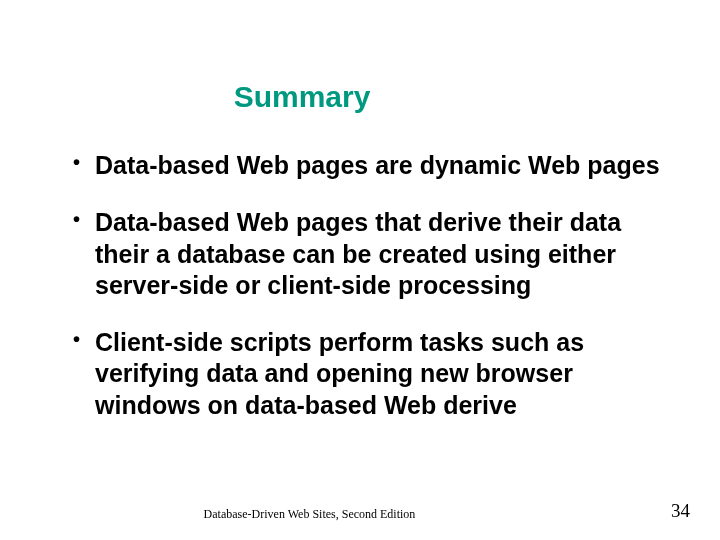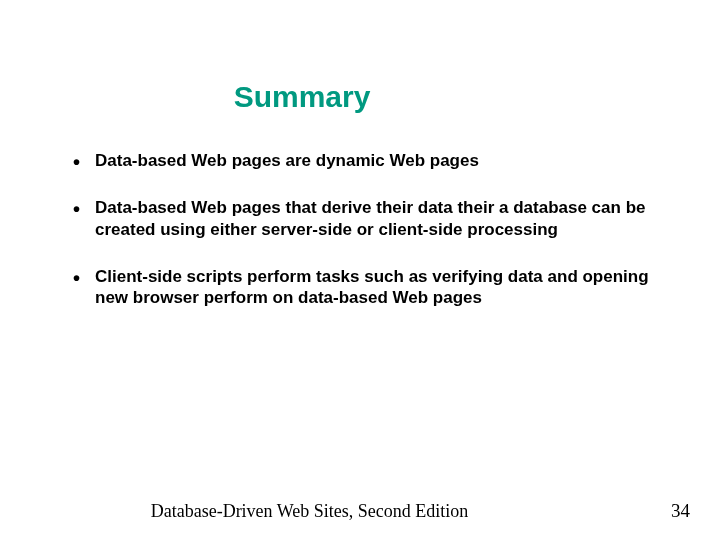--- a/index.html
+++ b/index.html
@@ -36,41 +36,41 @@
     width: 590px;
   }
   ul.bullets {
     list-style: none;
     margin: 0;
     padding: 0;
   }
   ul.bullets > li {
     position: relative;
     padding-left: 25px;
-    font-size: 17px;
+    font-size: 25px;
     font-weight: bold;
     line-height: 1.25;
     margin-bottom: 26px;
     color: #000;
   }
   ul.bullets > li::before {
     content: "•";
     position: absolute;
     left: 3px;
     top: 0;
     font-size: 20px;
     line-height: 1.25;
   }
   .footer-left {
     position: absolute;
     bottom: 18px;
     left: 0;
     width: 619px;
     text-align: center;
-    font-size: 18px;
+    font-size: 12px;
     font-family: "Times New Roman", Times, serif;
     color: #000;
   }
   .footer-right {
     position: absolute;
     bottom: 18px;
     right: 30px;
     font-size: 19px;
     font-family: "Times New Roman", Times, serif;
     color: #000;
@@ -80,20 +80,20 @@
 <body>
 
 <div class="slide">
 
   <div class="title">Summary</div>
 
   <div class="body">
     <ul class="bullets">
       <li>Data-based Web pages are dynamic Web pages</li>
       <li>Data-based Web pages that derive their data their a database can be created using either server-side or client-side processing</li>
-      <li>Client-side scripts perform tasks such as verifying data and opening new browser perform on data-based Web pages</li>
+      <li>Client-side scripts perform tasks such as verifying data and opening new browser windows on data-based Web derive</li>
     </ul>
   </div>
 
   <div class="footer-left">Database-Driven Web Sites, Second Edition</div>
   <div class="footer-right">34</div>
 
 </div>
 
 </body></html>

